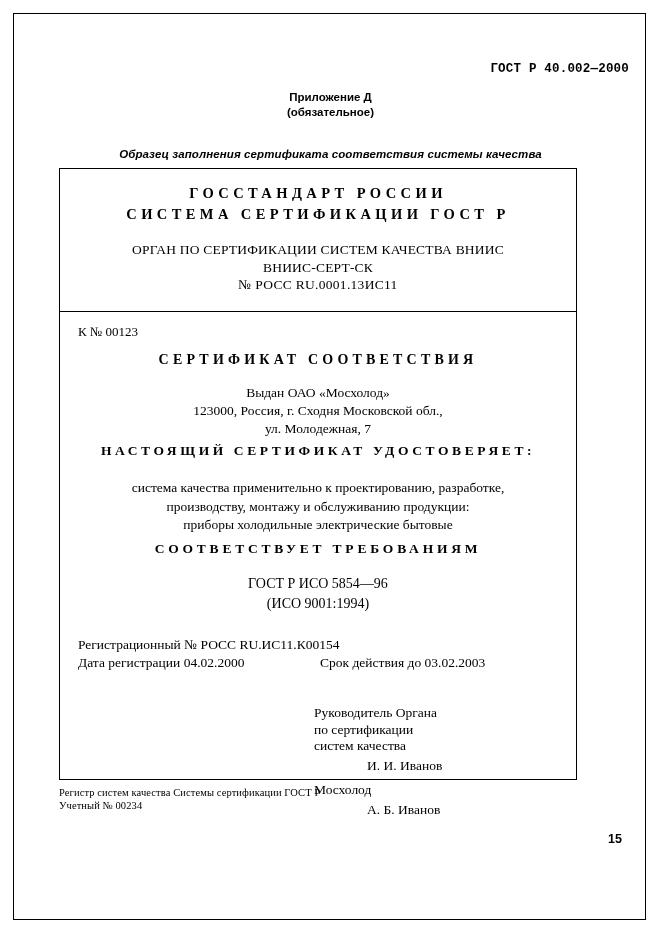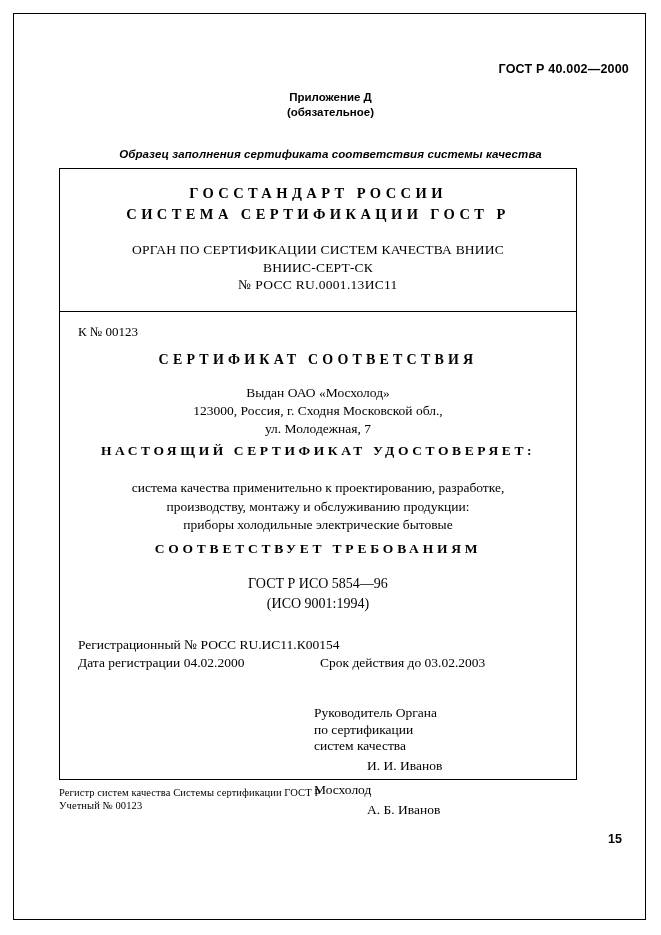--- a/index.html
+++ b/index.html
@@ -34,21 +34,21 @@
     width: 633px;
     height: 907px;
     box-sizing: border-box;
   }
 
   
   .std-code {
     position: absolute;
     right: 18px;
     top: 48px;
-    font-family: Liberation Sans, sans-serif;
+    font-family: Liberation Mono, monospace;
     font-size: 12.5px;
     font-weight: bold;
     letter-spacing: 0.2px;
     white-space: nowrap;
   }
 
   
   .appendix {
     position: absolute;
     top: 76px;
@@ -332,19 +332,19 @@
         <div class="sig-block-2">
           <div>Мосхолод</div>
           <div class="sig-name">А. Б. Иванов</div>
         </div>
 
       </div>
     </div>
 
     <div class="footer-note">
       <div>Регистр систем качества Системы сертификации ГОСТ Р</div>
-      <div>Учетный № 00123</div>
+      <div>Учетный № 00234</div>
     </div>
 
     <div class="page-number">15</div>
 
   </div>
 </div>
 
 </body></html>

